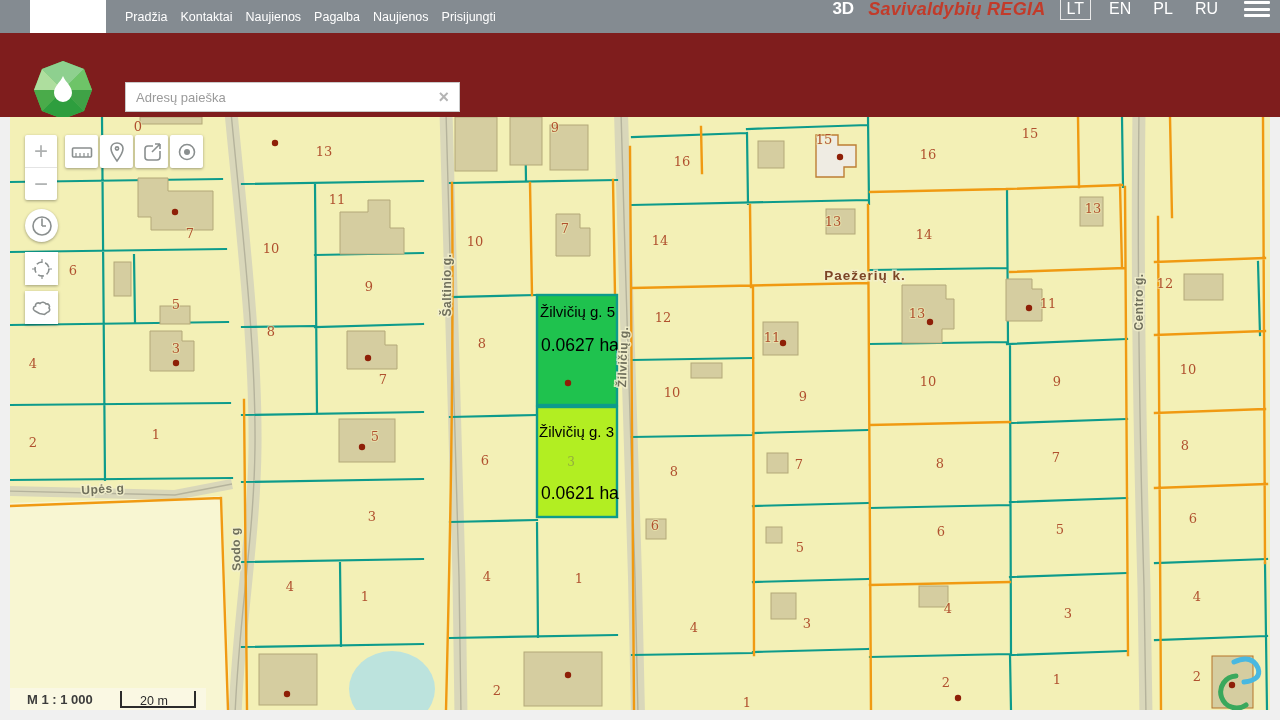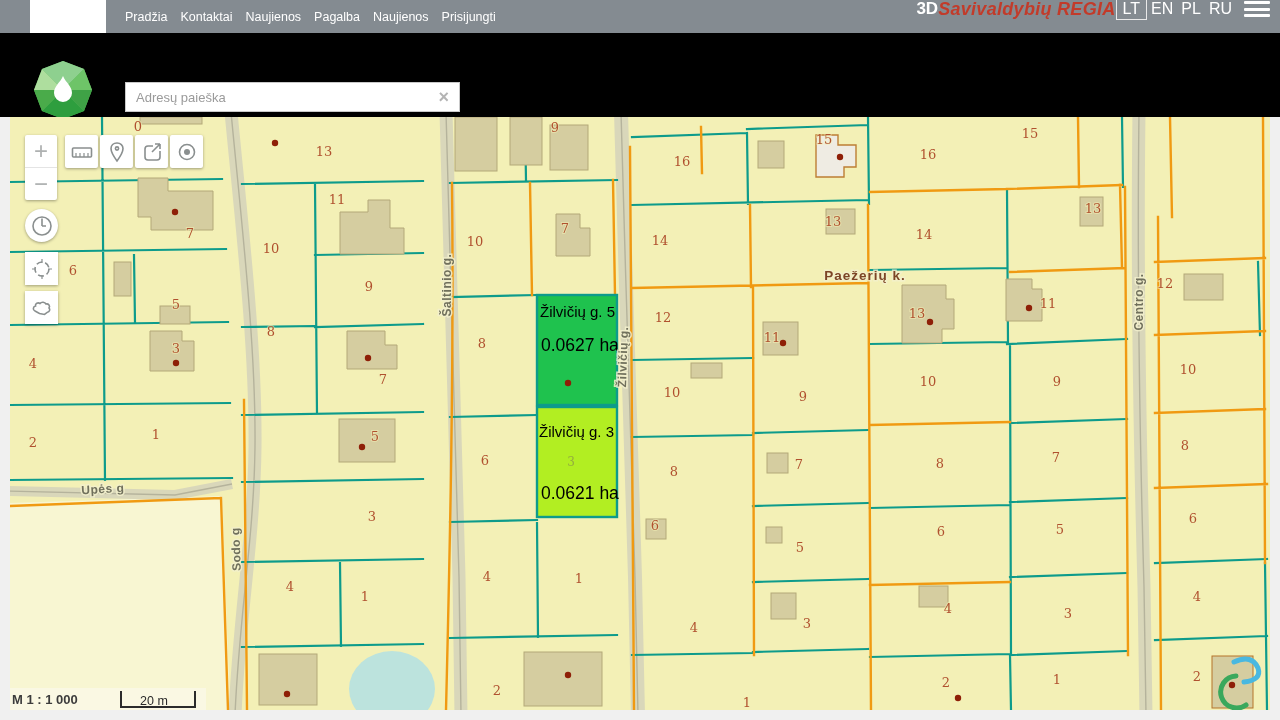--- a/index.html
+++ b/index.html
@@ -3,29 +3,29 @@
 <meta charset="utf-8">
 <style>
   html,body{margin:0;padding:0;}
   body{width:1280px;height:720px;overflow:hidden;background:#f0f0f0;
        font-family:"Liberation Sans",sans-serif;position:relative;}
   
   .topbar{position:absolute;left:0;top:0;width:1280px;height:33px;background:#848b91;z-index:5;}
   .logo-tab{position:absolute;left:30px;top:0;width:76px;height:33px;background:#fff;}
   .nav{position:absolute;left:125px;top:0;height:33px;display:flex;align-items:center;gap:13px;}
   .nav span{color:#fff;font-size:12.5px;cursor:pointer;white-space:nowrap;}
-  .hright{position:absolute;right:10px;top:0;height:18px;display:flex;align-items:center;}
+  .hright{position:absolute;right:10px;top:0;height:18px;display:flex;align-items:center;gap:14px;}
   .brand3d{color:#fff;font-weight:bold;font-size:17px;}
   .htitle{color:#c23b2a;font-weight:bold;font-size:18px;letter-spacing:.3px;font-style:italic;}
   .lang{color:#fff;font-size:16px;padding:2px 4px;cursor:pointer;}
   .lang.active{border:1px solid #e9e9e9;padding:1px 6px;}
   .burger{width:26px;height:16px;display:flex;flex-direction:column;justify-content:space-between;cursor:pointer;margin-left:8px;}
   .burger div{height:3px;background:#fff;border-radius:1px;}
   
-  .subhead{position:absolute;left:0;top:33px;width:1280px;height:84px;background:#000000;}
+  .subhead{position:absolute;left:0;top:33px;width:1280px;height:84px;background:#7f1d1d;}
   .logo{position:absolute;left:33px;top:27px;width:60px;height:60px;}
   .logo-text{position:absolute;left:31px;top:86px;font-size:19px;color:#8f9496;letter-spacing:4px;}
   .search{position:absolute;left:125px;top:49px;width:335px;height:30px;background:#fff;
           border:1px solid #c9c9c9;display:flex;align-items:center;box-sizing:border-box;}
   .search input{flex:1;border:none;outline:none;font-size:13px;padding:0 10px;color:#555;
                 font-family:"Liberation Sans",sans-serif;background:transparent;}
   .search input::placeholder{color:#9a9a9a;}
   .search .clear{color:#b4b4b4;font-size:18px;font-weight:bold;padding:0 10px;cursor:pointer;line-height:1;}
   
   .map{position:absolute;left:10px;top:117px;width:1260px;height:593px;background:#f3f0b6;overflow:hidden;}
@@ -56,21 +56,21 @@
         box-shadow:0 1px 3px rgba(0,0,0,.35);display:flex;align-items:center;justify-content:center;
         cursor:pointer;z-index:3;}
   .cbtn{position:absolute;left:15px;width:33px;height:33px;background:#fff;
         box-shadow:0 1px 3px rgba(0,0,0,.35);display:flex;align-items:center;justify-content:center;
         cursor:pointer;z-index:3;}
   .round{border-radius:50%;}
   .ic{stroke:#8a8f8f;fill:none;stroke-width:1.6;}
   
   .scale{position:absolute;left:0;top:571px;width:196px;height:23px;
          background:rgba(250,248,230,.85);z-index:3;display:flex;align-items:center;}
-  .scale .ratio{font-size:13px;font-weight:bold;color:#3c3c3c;margin-left:2px;}
+  .scale .ratio{font-size:13px;font-weight:bold;color:#3c3c3c;margin-left:17px;}
   .bracket{position:absolute;left:110px;top:3px;width:76px;height:17px;box-sizing:border-box;
            border-left:2px solid #2b2b2b;border-right:2px solid #2b2b2b;border-bottom:2px solid #2b2b2b;}
   .bracket span{font-size:12.5px;color:#2b2b2b;padding-left:18px;line-height:14px;display:inline-block;}
 </style>
 </head>
 <body>
 
 <div class="topbar">
   <div class="logo-tab"></div>
   <div class="nav">

